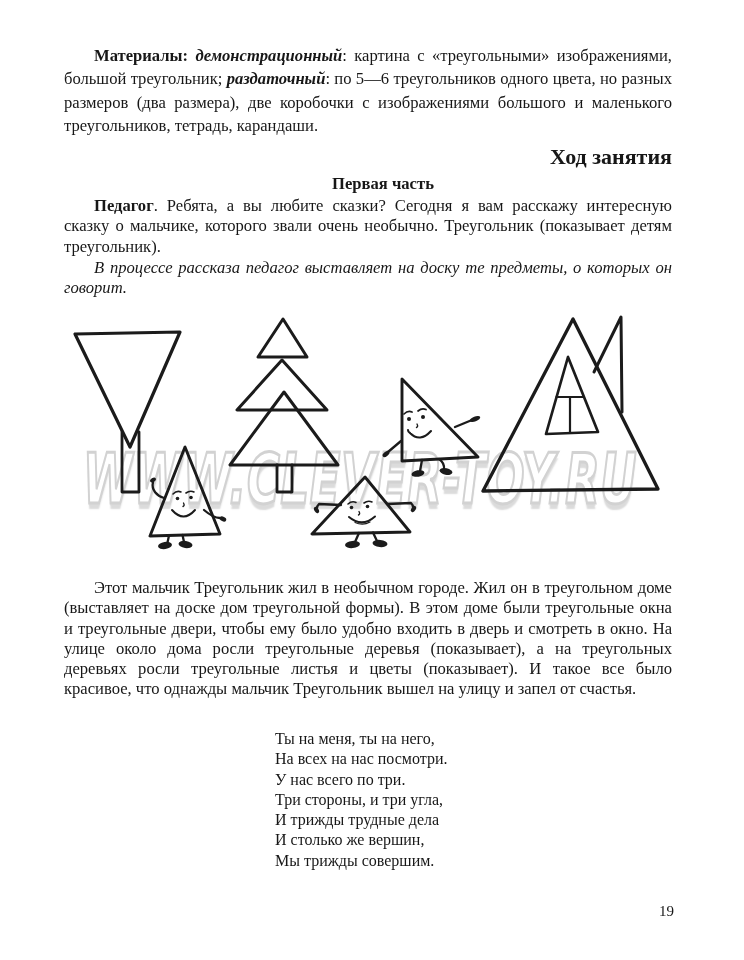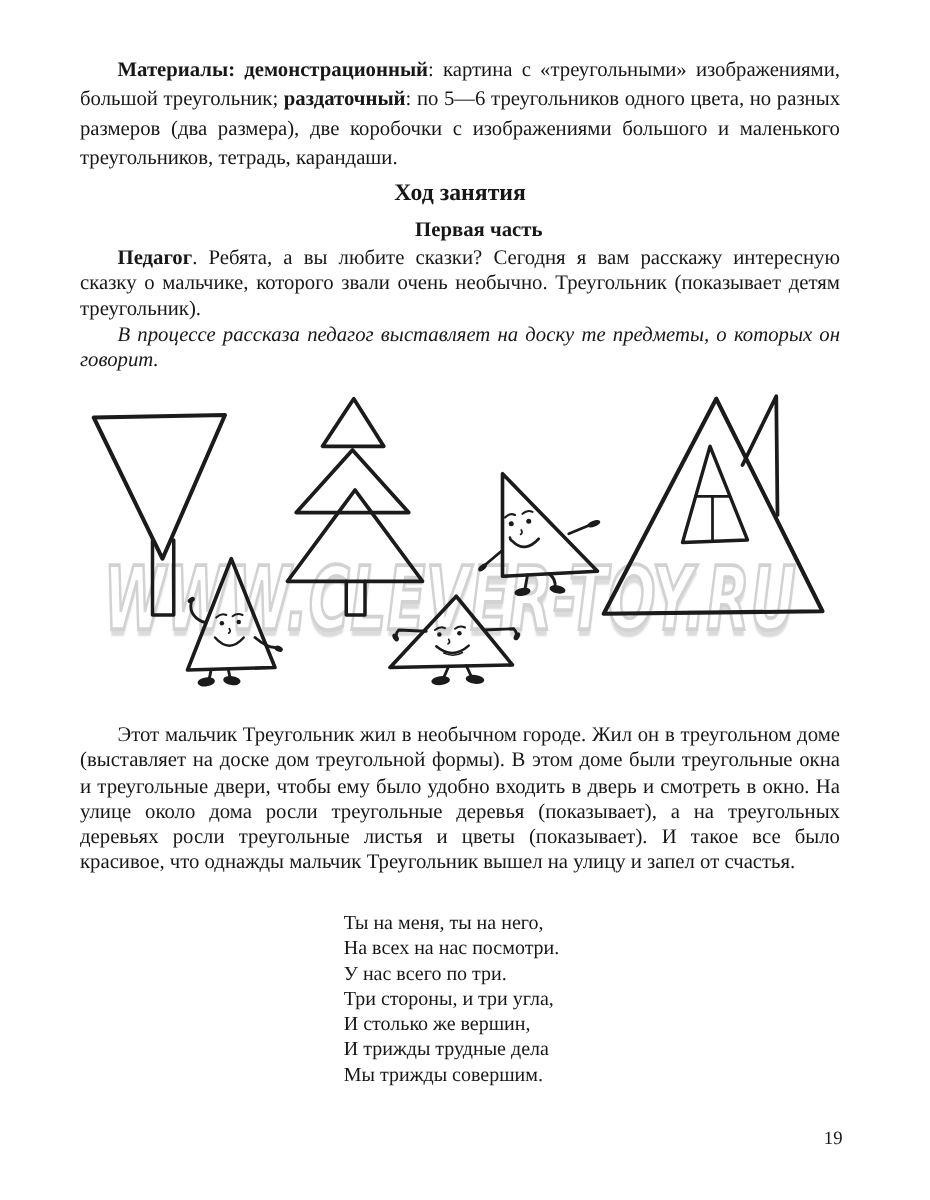--- a/index.html
+++ b/index.html
@@ -8,28 +8,28 @@
     font-family:"Liberation Serif",serif;color:#171717;overflow:hidden;
   }
   .para{
     position:absolute;left:64px;width:608px;margin:0;
     font-size:16.6px;line-height:20.3px;text-align:justify;text-indent:30px;
     hyphens:manual;
   }
   .p1{top:44px;line-height:23.4px;}
   .center-head{
     position:absolute;left:64px;top:144px;width:608px;margin:0;
-    font-size:19px;font-weight:bold;text-align:center;
+    font-size:22px;font-weight:bold;text-align:right;
   }
   .sub-head{top:174px;font-weight:bold;text-align:center;}
   .teacher{top:196px;}
   .stage{top:258px;font-style:italic;}
   .story{top:578px;}
   .b{font-weight:bold;}
-  .bi{font-weight:bold;}
+  .bi{font-weight:bold;font-style:italic;}
   .poem{
     position:absolute;left:275px;top:729px;
     font-size:16px;line-height:20.3px;
   }
   .pagenum{
     position:absolute;left:659px;top:903px;font-size:15px;
   }
   .illustration{
     position:absolute;left:65px;top:314px;width:614px;height:252px;font-style:italic;
   }
@@ -142,20 +142,20 @@
     </svg>
   </div>
 
   <p class="para story">Этот мальчик Треугольник жил в необычном городе. Жил он в треугольном доме (выставляет на доске дом треугольной формы). В этом доме были треуголь­ные окна и треугольные двери, чтобы ему было удобно входить в дверь и смо­треть в окно. На улице около дома росли треугольные деревья (показывает), а на треугольных деревьях росли треугольные листья и цветы (показывает). И такое все было красивое, что однажды мальчик Треугольник вышел на улицу и запел от счастья.</p>
 
   <div class="poem">
     <div>Ты на меня, ты на него,</div>
     <div>На всех на нас посмотри.</div>
     <div>У нас всего по три.</div>
     <div>Три стороны, и три угла,</div>
+    <div>И трижды трудные дела</div>
     <div>И столько же вершин,</div>
-    <div>И трижды трудные дела</div>
     <div>Мы трижды совершим.</div>
   </div>
 
   <div class="pagenum">19</div>
 
 </div>
 
 </body></html>

